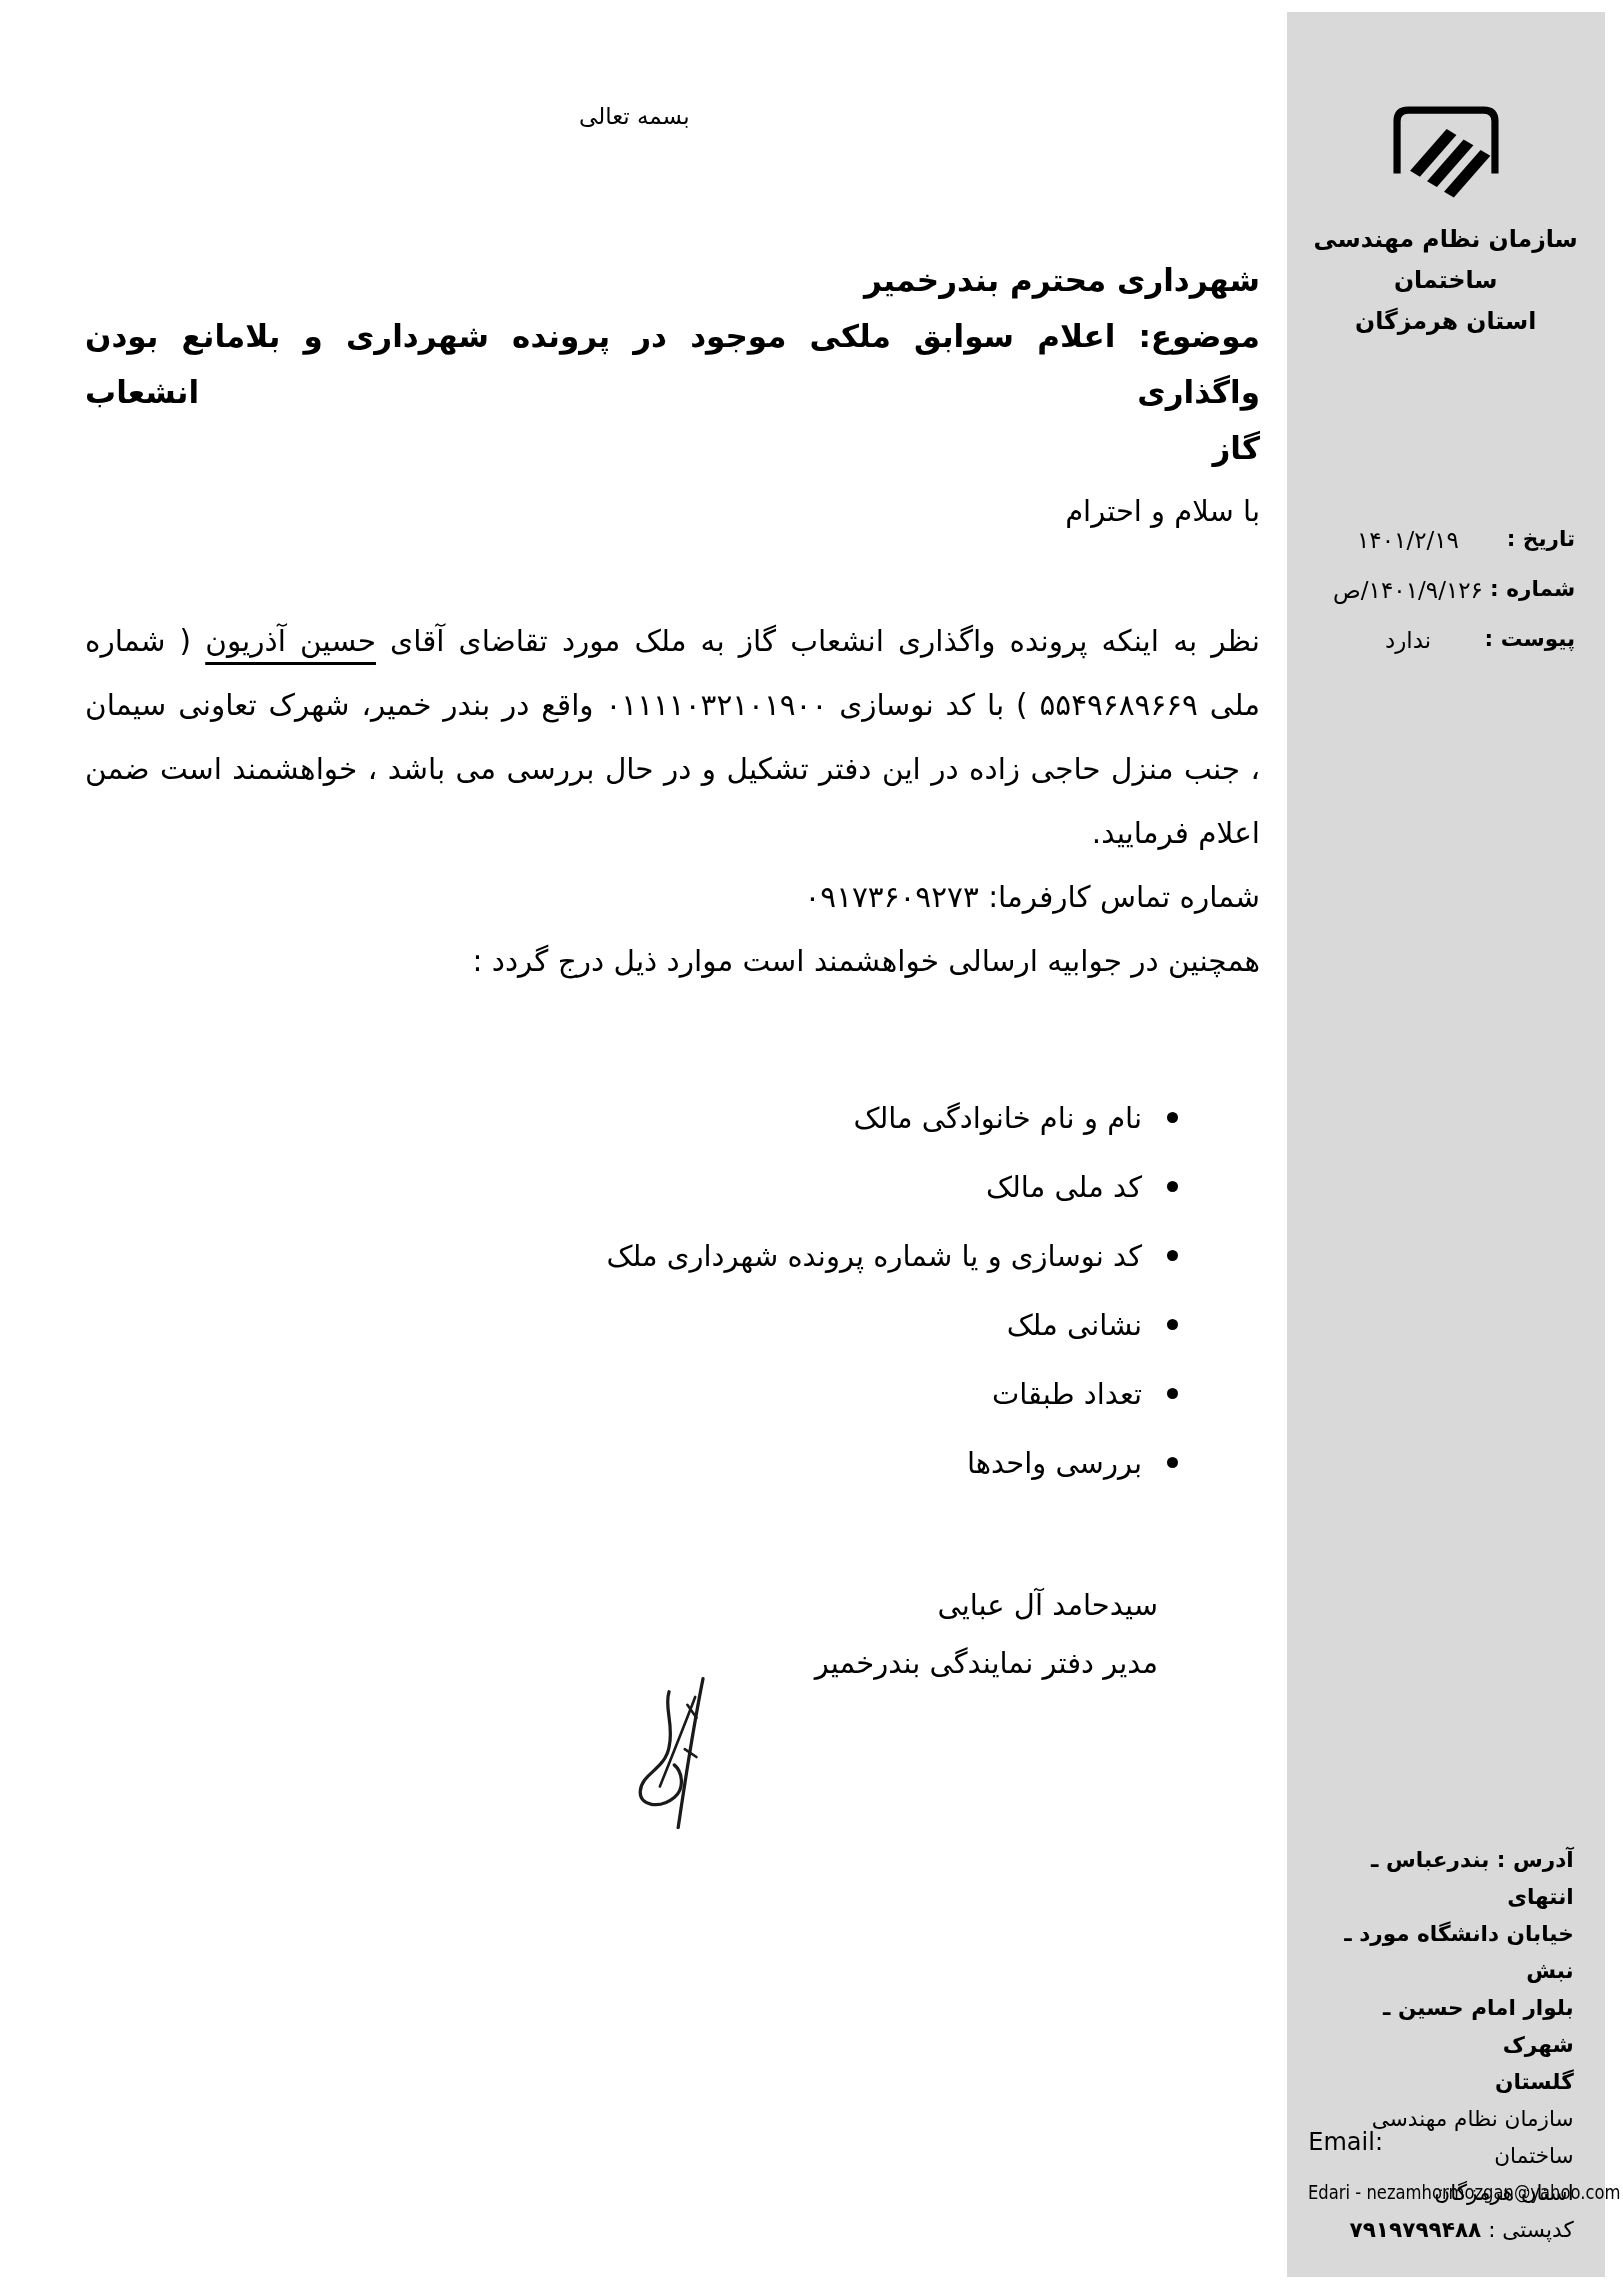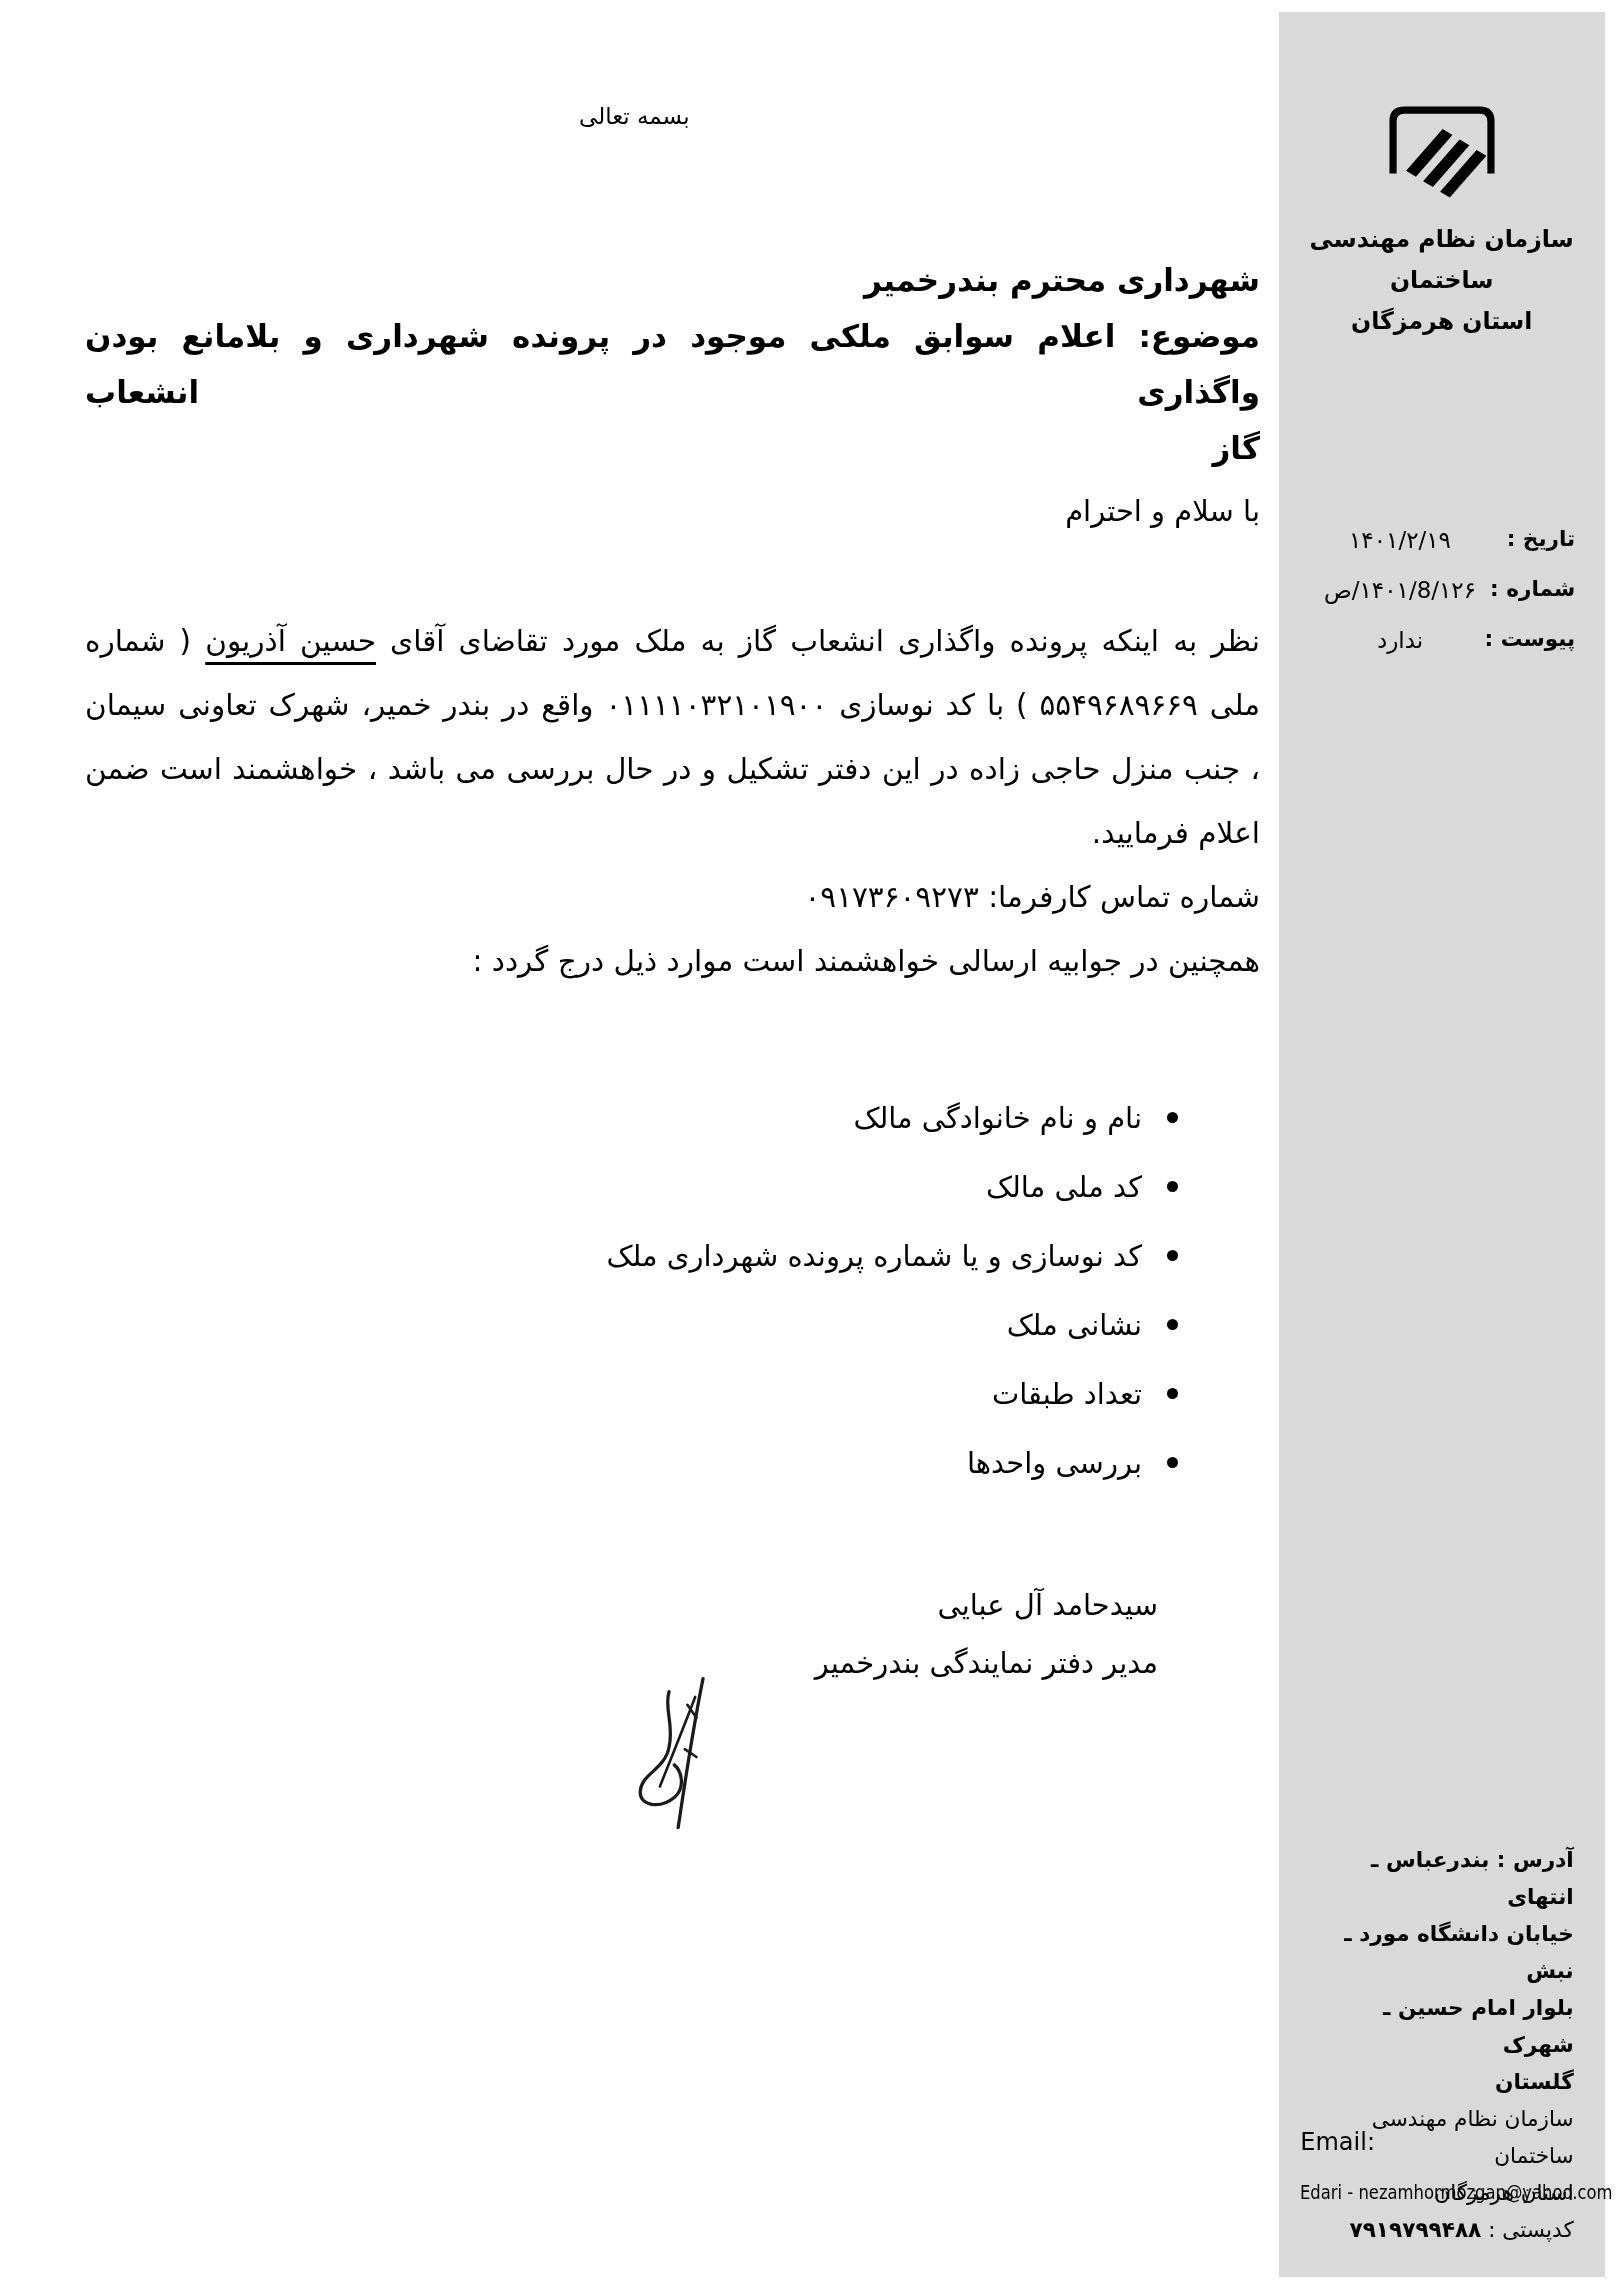--- a/index.html
+++ b/index.html
@@ -11,21 +11,20 @@
     overflow:hidden;
     font-family:"DejaVu Sans", sans-serif;
     color:#000;
   }
 
   
   .sidebar{
     position:absolute;top:11.8px;right:18.3px;
     width:318px;height:2265px;
     background:#d9d9d9;
-    padding-left:8px;
   }
   .logo-wrap{position:absolute;top:88px;left:0;width:100%;display:flex;justify-content:center;}
   .org-name{
     position:absolute;top:207px;left:0;width:100%;
     text-align:center;font-weight:bold;font-size:23.6px;line-height:41px;direction:rtl;
   }
   .fields{position:absolute;top:507px;left:0;width:100%;direction:rtl;}
   .field-row{position:relative;height:50px;}
   .field-label{position:absolute;right:29.5px;top:0;font-weight:bold;font-size:21.6px;line-height:39px;}
   .field-value{position:absolute;left:18.3px;top:2px;width:206px;text-align:center;font-size:23px;line-height:39px;}
@@ -98,21 +97,21 @@
       <div>استان هرمزگان</div>
     </div>
 
     <div class="fields">
       <div class="field-row">
         <span class="field-label">تاریخ :</span>
         <span class="field-value">۱۴۰۱/۲/۱۹</span>
       </div>
       <div class="field-row">
         <span class="field-label">شماره :</span>
-        <span class="field-value">۱۴۰۱/8/۱۲۶/ص</span>
+        <span class="field-value">۱۴۰۱/۹/۱۲۶/ص</span>
       </div>
       <div class="field-row">
         <span class="field-label">پیوست :</span>
         <span class="field-value">ندارد</span>
       </div>
     </div>
 
     <div class="address">
       <div class="bold">آدرس : بندرعباس ـ انتهای</div>
       <div class="bold">خیابان دانشگاه مورد ـ نبش</div>

